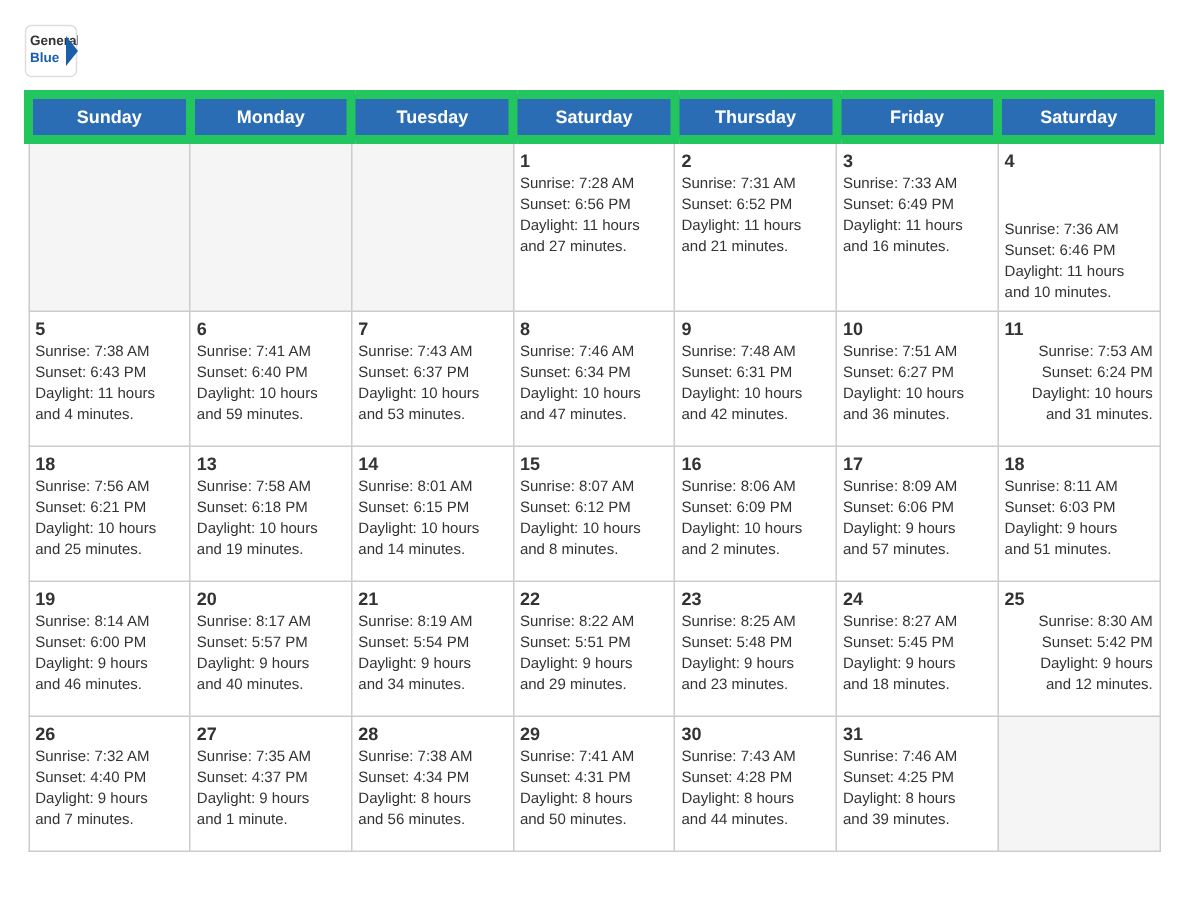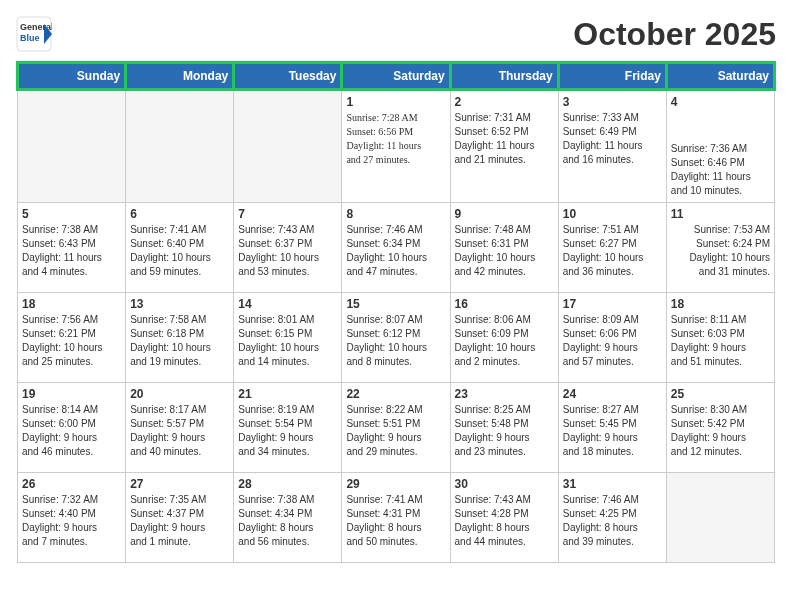--- a/index.html
+++ b/index.html
@@ -24,22 +24,22 @@
     .title-block { text-align: right; }
     .title-block h1 { font-size: 32px; color: #333; font-weight: bold; }
     .title-block p { font-size: 14px; color: #333; }
     .calendar { width: 100%; border-collapse: collapse; }
     .calendar th {
       background: #2a6db5;
       color: #fff;
       font-size: 12px;
       font-weight: bold;
       padding: 5px 4px;
-      border: 3px solid #22c55e;
-      text-align: right;
+      border: 6px solid #22c55e;
+      text-align: center;
     }
     .calendar td {
       border: 1px solid #ccc;
       vertical-align: top;
       padding: 4px;
       width: calc(100%/7);
       min-height: 80px;
       font-size: 10.5px;
       color: #333;
       background: #fff;
@@ -56,21 +56,20 @@
 <div class="header">
   <div class="logo">
     <svg width="36" height="36" viewBox="0 0 36 36">
       <rect x="1" y="1" width="34" height="34" rx="4" fill="#fff" stroke="#ddd"></rect>
       <text x="4" y="14" font-size="9" font-weight="bold" fill="#333" font-family="Arial">General</text>
       <text x="4" y="25" font-size="9" font-weight="bold" fill="#1a5faa" font-family="Arial">Blue</text>
       <polygon points="28,8 36,18 28,28" fill="#1a5faa"></polygon>
     </svg>
   </div>
   <div class="title-block">
-    <h1>October 2025</h1>
   </div>
 </div>
 
 <table class="calendar">
   <thead>
     <tr>
     <th>Sunday</th>
         <th>Monday</th>
         <th>Tuesday</th>
         <th>Saturday</th>
@@ -79,21 +78,21 @@
         <th>Saturday</th>
       </tr>
   </thead>
   <tbody id="calendar-body">
   <tr class="week-row">
         <td class="empty"></td>
         <td class="empty"></td>
         <td class="empty"></td>
         <td>
           <span class="day-num">1</span>
-          <div class="day-info" style="white-space: pre-line; font-family: Liberation Serif, serif;">Sunrise: 7:28 AM
+          <div class="day-info" style="white-space: pre-line;">Sunrise: 7:28 AM
 Sunset: 6:56 PM
 Daylight: 11 hours
 and 27 minutes.</div>
         </td>
         <td>
           <span class="day-num">2</span>
           <div class="day-info" style="white-space: pre-line;">Sunrise: 7:31 AM
 Sunset: 6:52 PM
 Daylight: 11 hours
 and 21 minutes.</div>
@@ -253,21 +252,21 @@
         </td>
         <td>
           <span class="day-num">24</span>
           <div class="day-info" style="white-space: pre-line;">Sunrise: 8:27 AM
 Sunset: 5:45 PM
 Daylight: 9 hours
 and 18 minutes.</div>
         </td>
         <td>
           <span class="day-num">25</span>
-          <div class="day-info" style="white-space: pre-line;">Sunrise: 8:30 AM
+          <div class="day-info" style="white-space: pre-line; text-align: right;">Sunrise: 8:30 AM
 Sunset: 5:42 PM
 Daylight: 9 hours
 and 12 minutes.</div>
         </td>
       </tr>
       <tr class="week-row">
         <td>
           <span class="day-num">26</span>
           <div class="day-info" style="white-space: pre-line;">Sunrise: 7:32 AM
 Sunset: 4:40 PM

